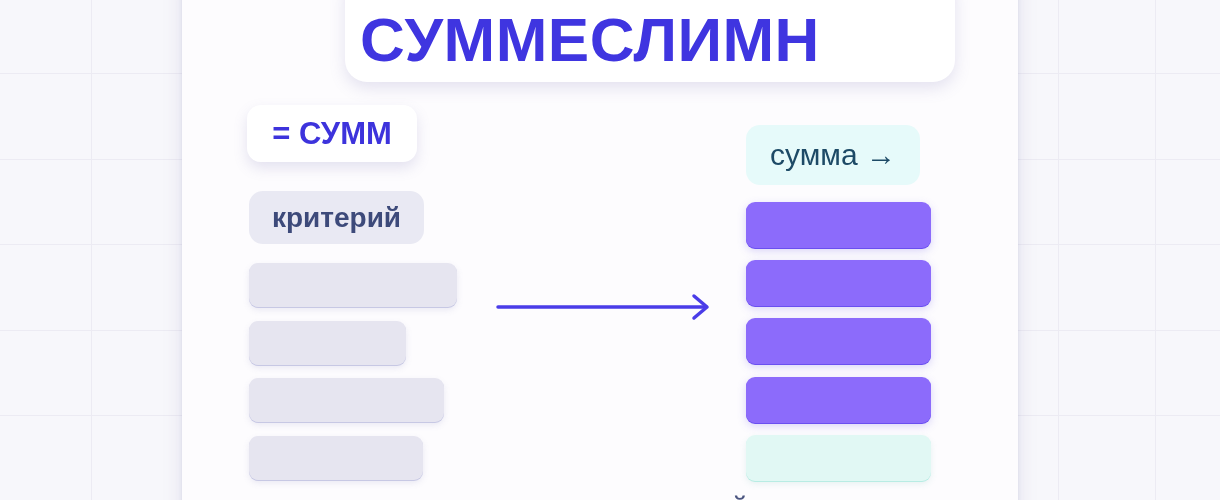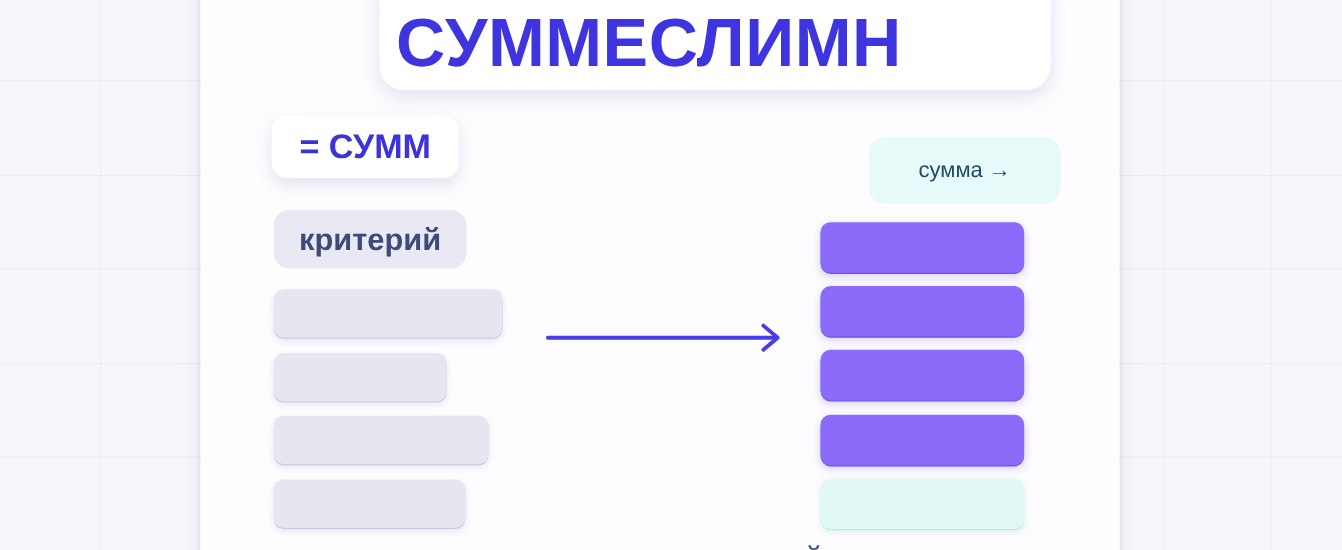--- a/index.html
+++ b/index.html
@@ -33,21 +33,21 @@
     left:247px; top:105px; width:170px; height:57px; background:#ffffff;
     box-shadow: 0 6px 14px rgba(110,105,170,0.18);
     color:#3d33dc; font-weight:700; font-size:31px;align-items:center;
   }
   .criteria-pill {
     left:249px; top:191px; width:175px; height:53px; background:#e9e9f3;
     color:#3d4a7a; font-size:28px;font-weight:bold;
   }
   .sum-pill {
     left:746px; top:125px; width:174px; height:60px; background:#e6fafa;
-    color:#1d4a66; font-size:20px;margin-left:44px;
+    color:#1d4a66; font-size:30px;
   }
   .bar {
     position:absolute; border-radius:9px; height:44px;
   }
   .bar-left {
     left:249px; background:#e6e5f0;
     box-shadow: 0 1px 0 #c7c8e4, 0 3px 6px rgba(120,120,180,0.15);
   }
   .bar-right {
     left:746px; width:185px; height:46px; background:#8c6bfb;

